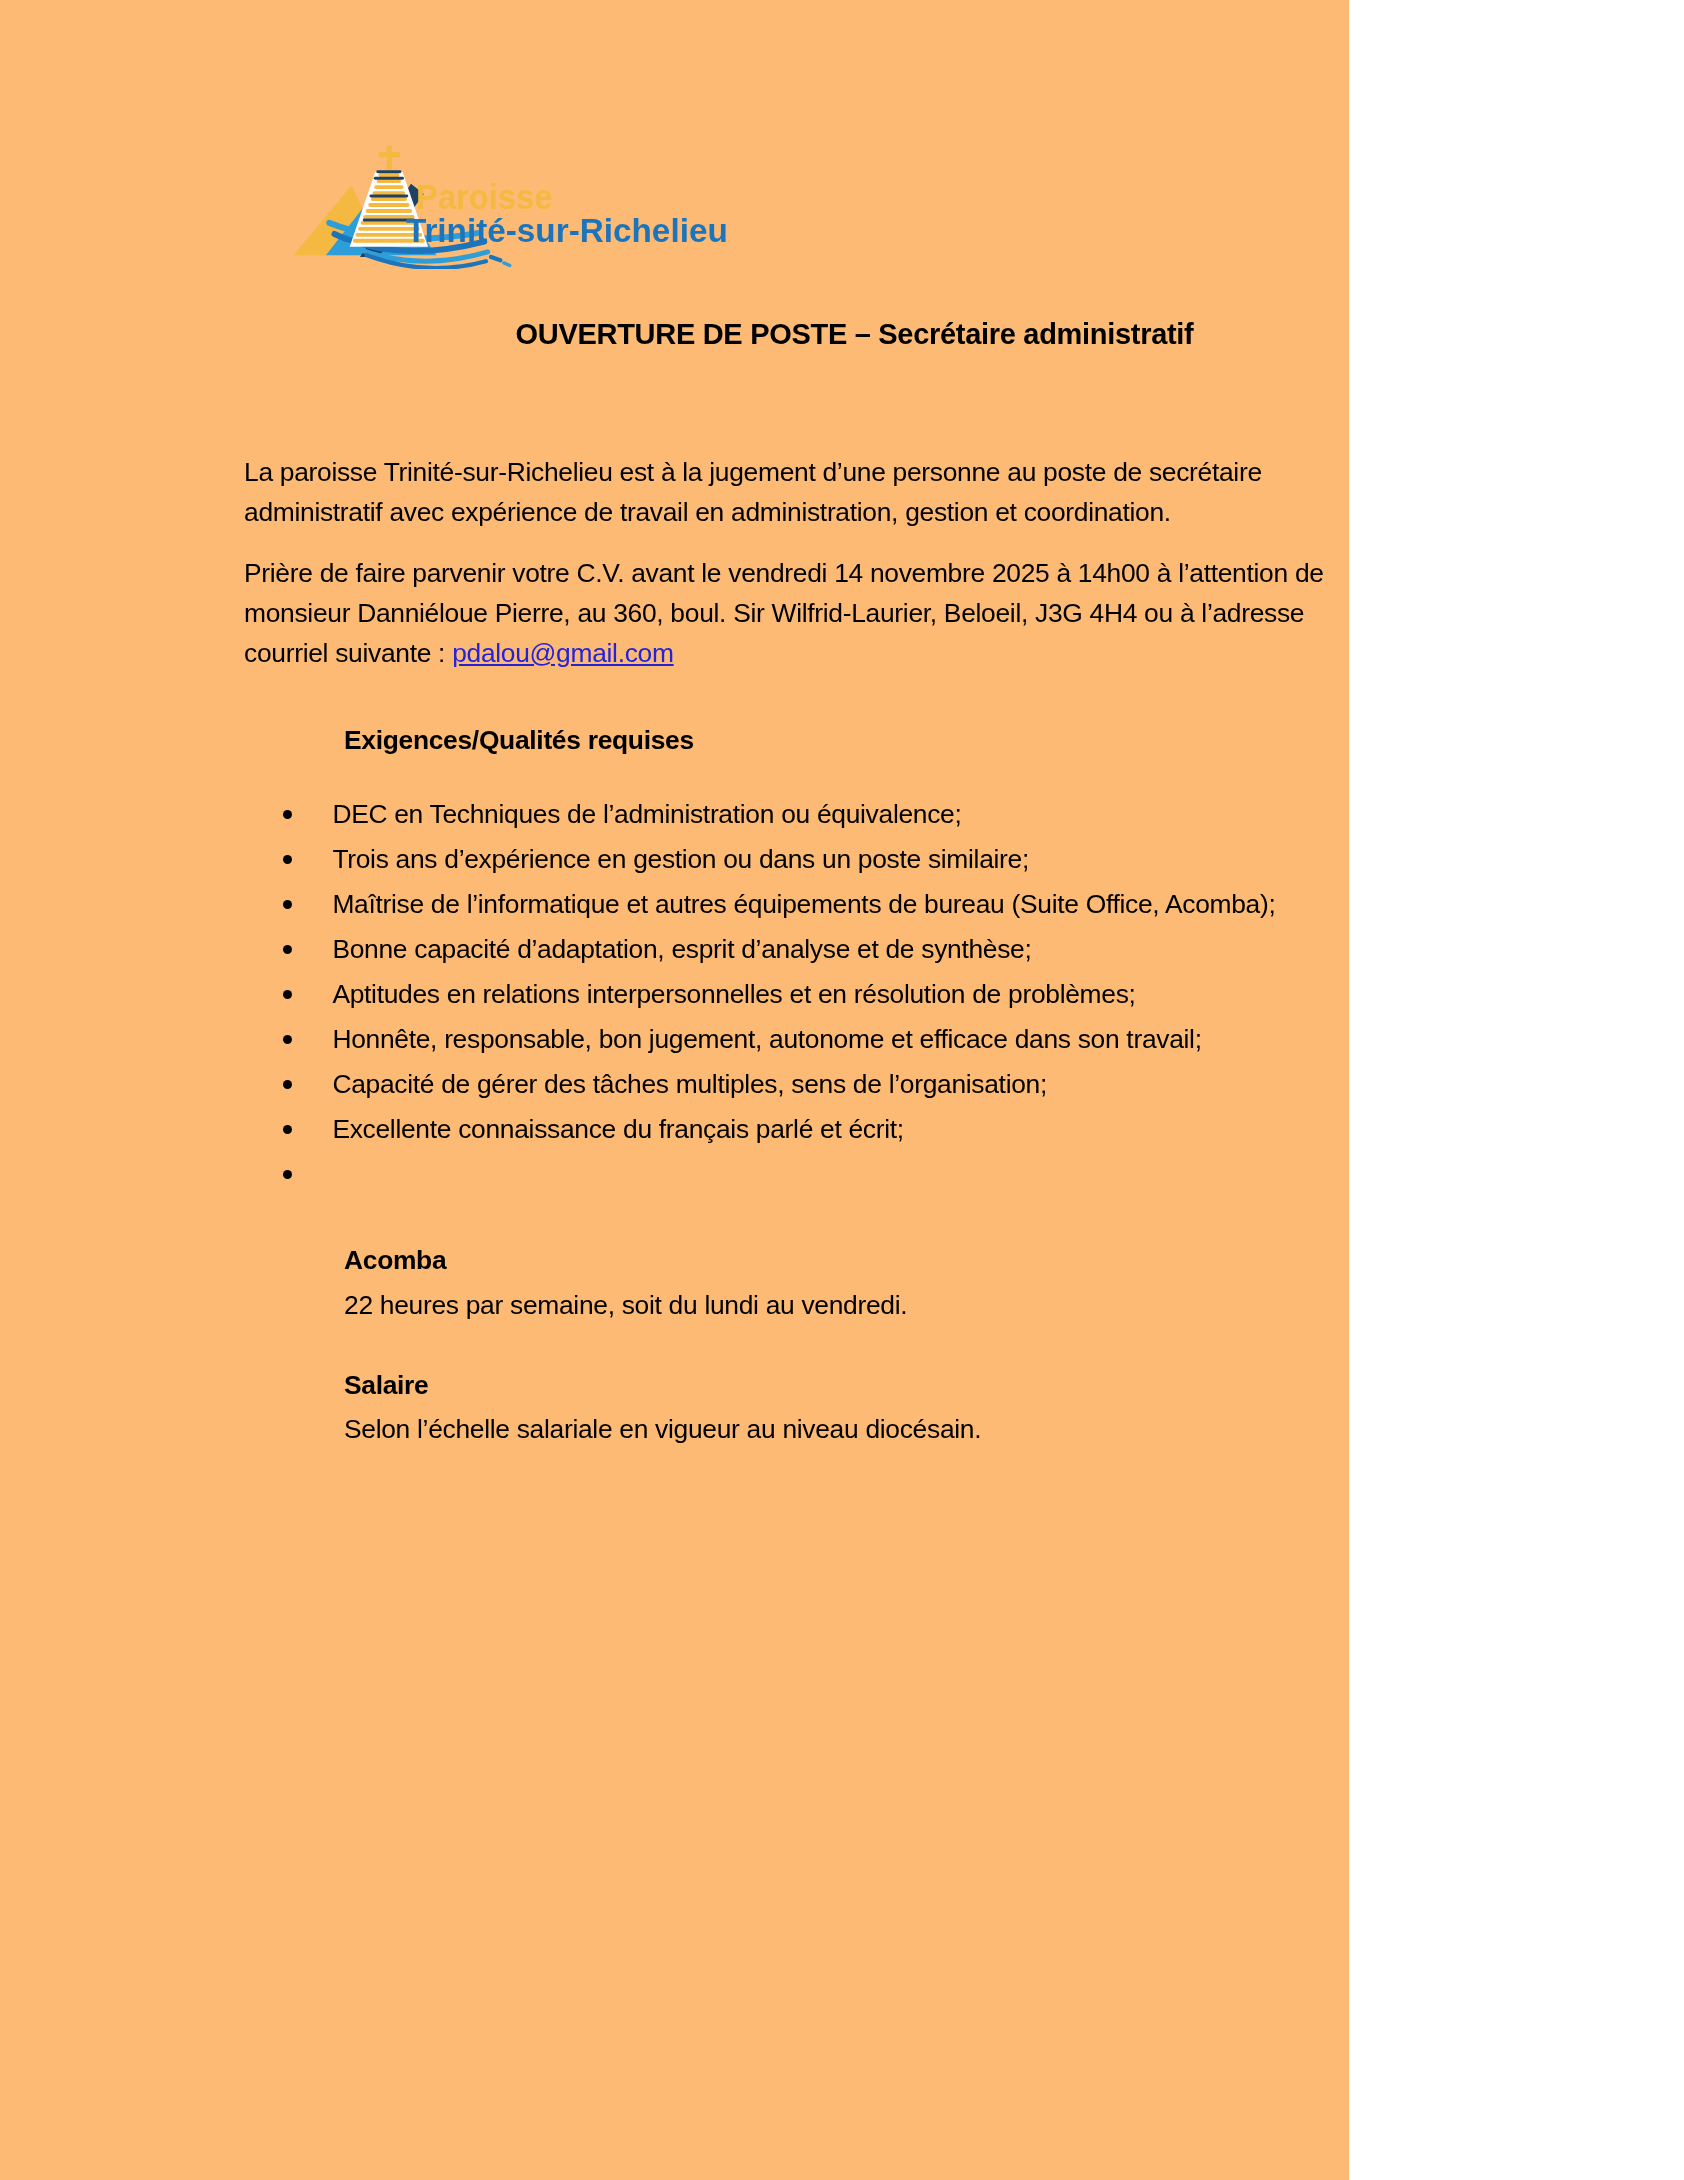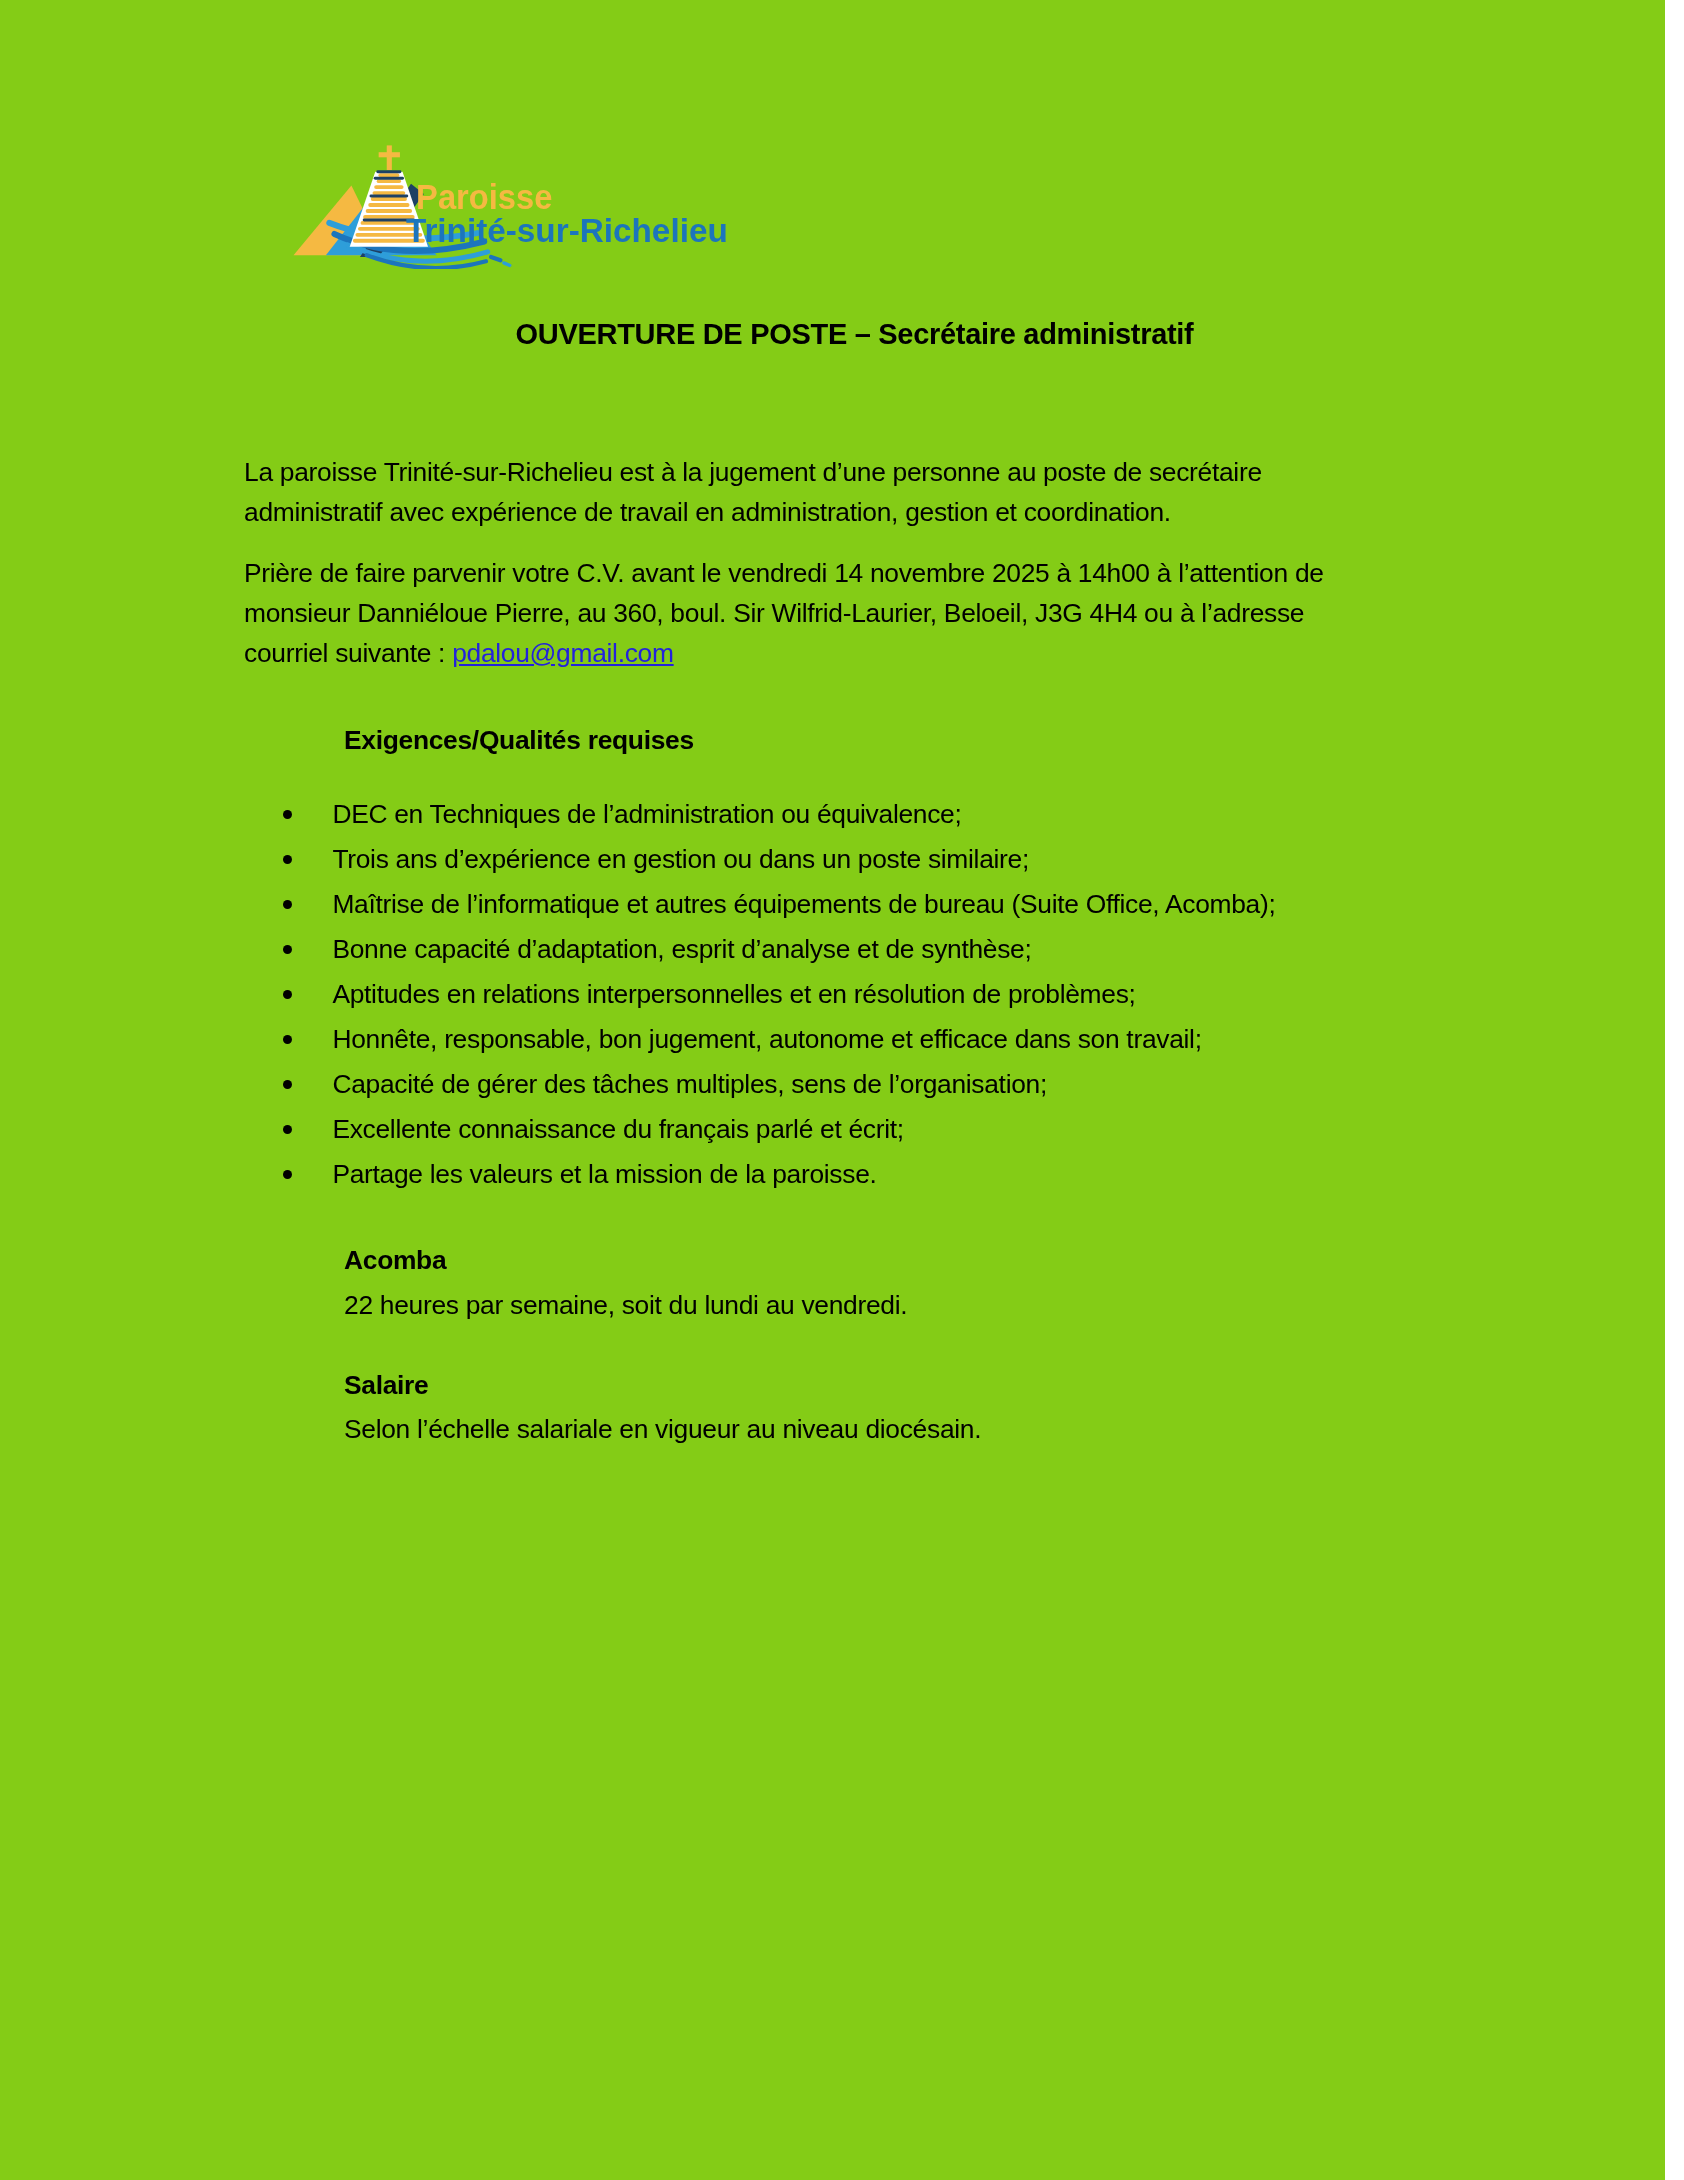--- a/index.html
+++ b/index.html
@@ -7,23 +7,23 @@
     --light-blue:#2E9ED9;
     --mid-blue:#1C75BC;
     --navy:#1E4164;
     --logo-text-blue:#1C75BC;
     --link-color:#2323DC;
   }
   *{box-sizing:border-box;}
   html,body{margin:0;padding:0;background:#ffffff;}
   .page{
     position:relative;
-    width:1665px;
+    width:1349px;
     height:2181px;
-    background:#84cc16;
+    background:#fdba74;
     font-family:"Liberation Sans", sans-serif;
     color:#000000;
     overflow:hidden;
   }
   .logo{position:absolute;left:285px;top:141px;width:447px;height:128px;}
   .logo svg{display:block;}
   .logo text{font-family:"Liberation Sans", sans-serif;font-weight:bold;}
   .doc-title{
     position:absolute;left:12px;top:314px;width:1685px;
     text-align:center;font-size:29px;font-weight:bold;
@@ -127,21 +127,21 @@
 
   <ul class="bullet-list">
     <li class="bullet-item"><span class="dot"></span><span>DEC en Techniques de l’administration ou équivalence;</span></li>
     <li class="bullet-item"><span class="dot"></span><span>Trois ans d’expérience en gestion ou dans un poste similaire;</span></li>
     <li class="bullet-item"><span class="dot"></span><span>Maîtrise de l’informatique et autres équipements de bureau (Suite Office, Acomba);</span></li>
     <li class="bullet-item"><span class="dot"></span><span>Bonne capacité d’adaptation, esprit d’analyse et de synthèse;</span></li>
     <li class="bullet-item"><span class="dot"></span><span>Aptitudes en relations interpersonnelles et en résolution de problèmes;</span></li>
     <li class="bullet-item"><span class="dot"></span><span>Honnête, responsable, bon jugement, autonome et efficace dans son travail;</span></li>
     <li class="bullet-item"><span class="dot"></span><span>Capacité de gérer des tâches multiples, sens de l’organisation;</span></li>
     <li class="bullet-item"><span class="dot"></span><span>Excellente connaissance du français parlé et écrit;</span></li>
-    <li class="bullet-item"><span class="dot"></span><span>Partage les valeurs et la mission de la paroisse.</span></li>
+    <li class="bullet-item"><span class="dot"></span></li>
   </ul>
 
   <h3 class="section-heading" style="top:1240px;">Acomba</h3>
   <p class="section-text" style="top:1285px;">22 heures par semaine, soit du lundi au vendredi.</p>
 
   <h3 class="section-heading" style="top:1365px;">Salaire</h3>
   <p class="section-text" style="top:1409px;">Selon l’échelle salariale en vigueur au niveau diocésain.</p>
 
 </div>
 

